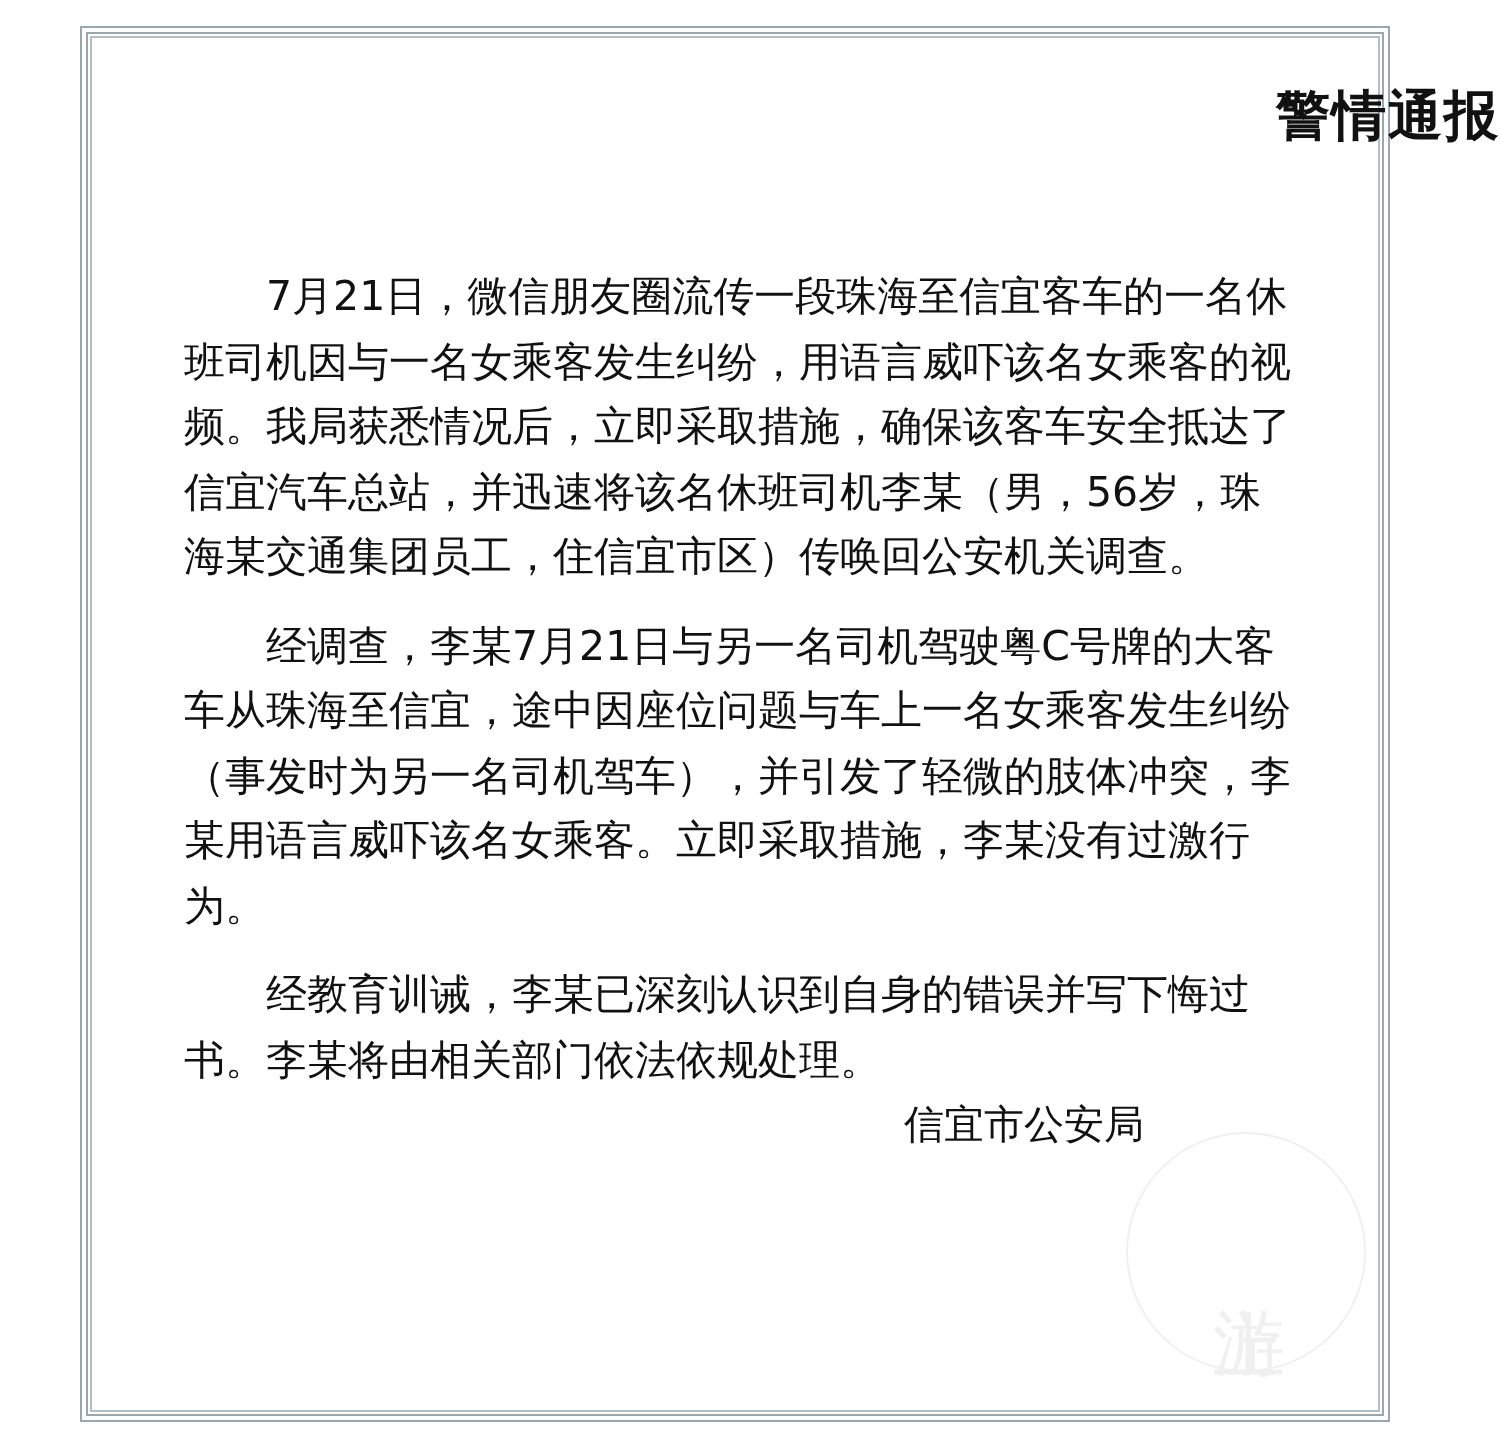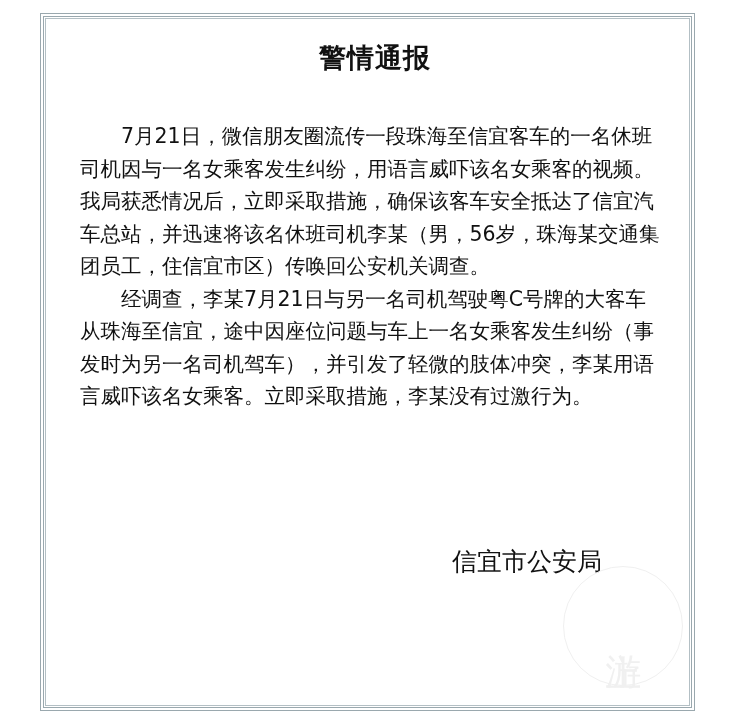--- a/index.html
+++ b/index.html
@@ -4,39 +4,40 @@
   <style>
     html, body { margin:0; padding:0; background:#ffffff; }
     body { width:750px; height:727px; position:relative; overflow:hidden;
       font-family: "DejaVu Sans", "Liberation Sans", sans-serif; color:#111; }
     .frame { position:absolute; left:40px; top:13px; width:655px; height:698px;
       border:1px solid #9aa8ae; box-sizing:border-box; }
     .frame::before { content:""; position:absolute; left:2px; top:2px; right:2px; bottom:2px;
       border:1px solid #9aa8ae; }
     .frame::after { content:""; position:absolute; left:4px; top:4px; right:4px; bottom:4px;
       border:1px solid #b3bfc4; }
-    .title { position:absolute; left:0; width:750px; top:40px; text-align:center;
+    .title { position:absolute; left:0; width:750px; top:40px; text-align:right;
       font-size:27px; font-weight:bold; letter-spacing:1px; }
     .body { position:absolute; left:80px; top:120px; width:580px; font-size:20.5px;
       line-height:32.5px; }
-    .para { margin:0; text-indent:2em; }
-    .sig { position:absolute; left:452px; top:546px; font-size:25px; line-height:32px; }
+    .para { margin:12px; text-indent:2em; }
+    .sig { position:absolute; left:452px; top:546px; font-size:20px; line-height:32px; }
     .watermark { position:absolute; left:563px; top:566px; width:118px; height:118px;
       border:1px solid #f0f0f0; border-radius:50%; color:#f0f0f0; font-size:36px;
       display:flex; align-items:center; justify-content:center; writing-mode:vertical-rl; }
   </style>
 </head>
 <body>
 
 <div class="frame"></div>
 
 <div class="title">警情通报</div>
 
 <div class="body">
   <p class="para">7月21日，微信朋友圈流传一段珠海至信宜客车的一名休班司机因与一名女乘客发生纠纷，用语言威吓该名女乘客的视频。我局获悉情况后，立即采取措施，确保该客车安全抵达了信宜汽车总站，并迅速将该名休班司机李某（男，56岁，珠海某交通集团员工，住信宜市区）传唤回公安机关调查。</p>
   <p class="para">经调查，李某7月21日与另一名司机驾驶粤C号牌的大客车从珠海至信宜，途中因座位问题与车上一名女乘客发生纠纷（事发时为另一名司机驾车），并引发了轻微的肢体冲突，李某用语言威吓该名女乘客。立即采取措施，李某没有过激行为。</p>
+  <p class="para">经教育训诫，李某已深刻认识到自身的错误并写下悔过书。李某将由相关部门依法依规处理。</p>
 </div>
 
 <div class="sig">
   <div>信宜市公安局</div>
 </div>
 
 <div class="watermark">上游</div>
 
 </body></html>

